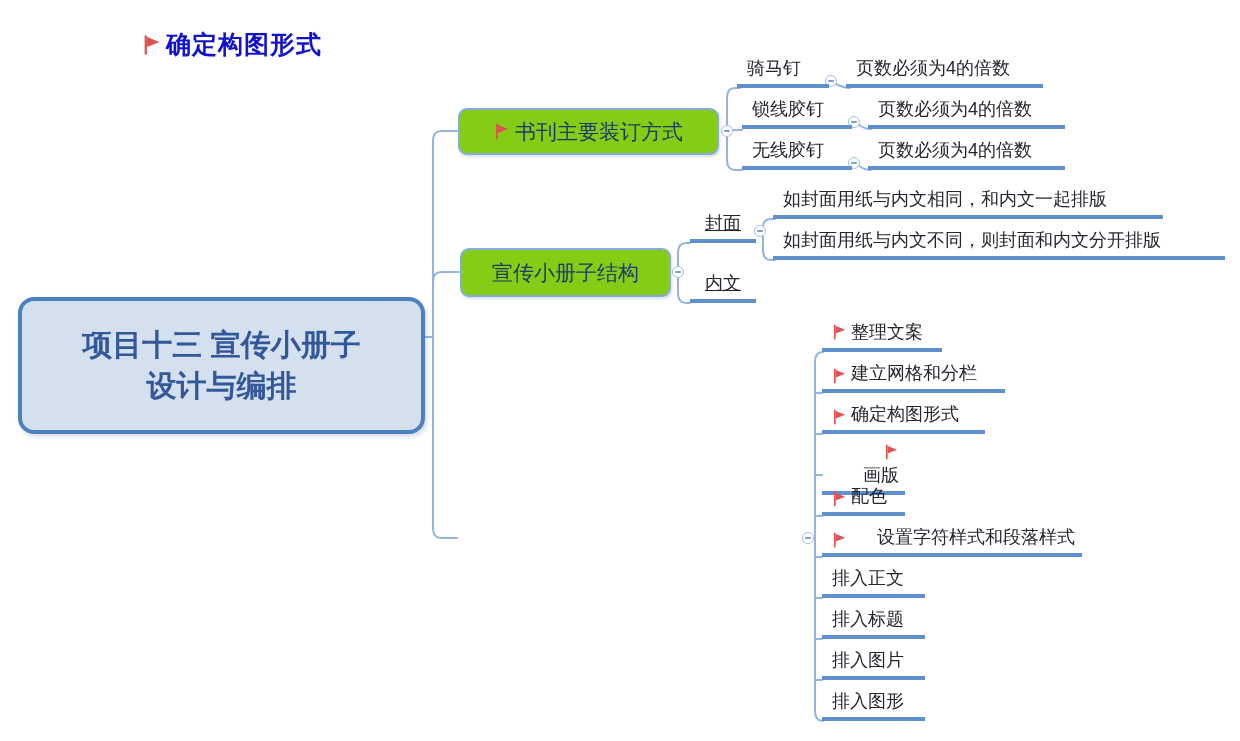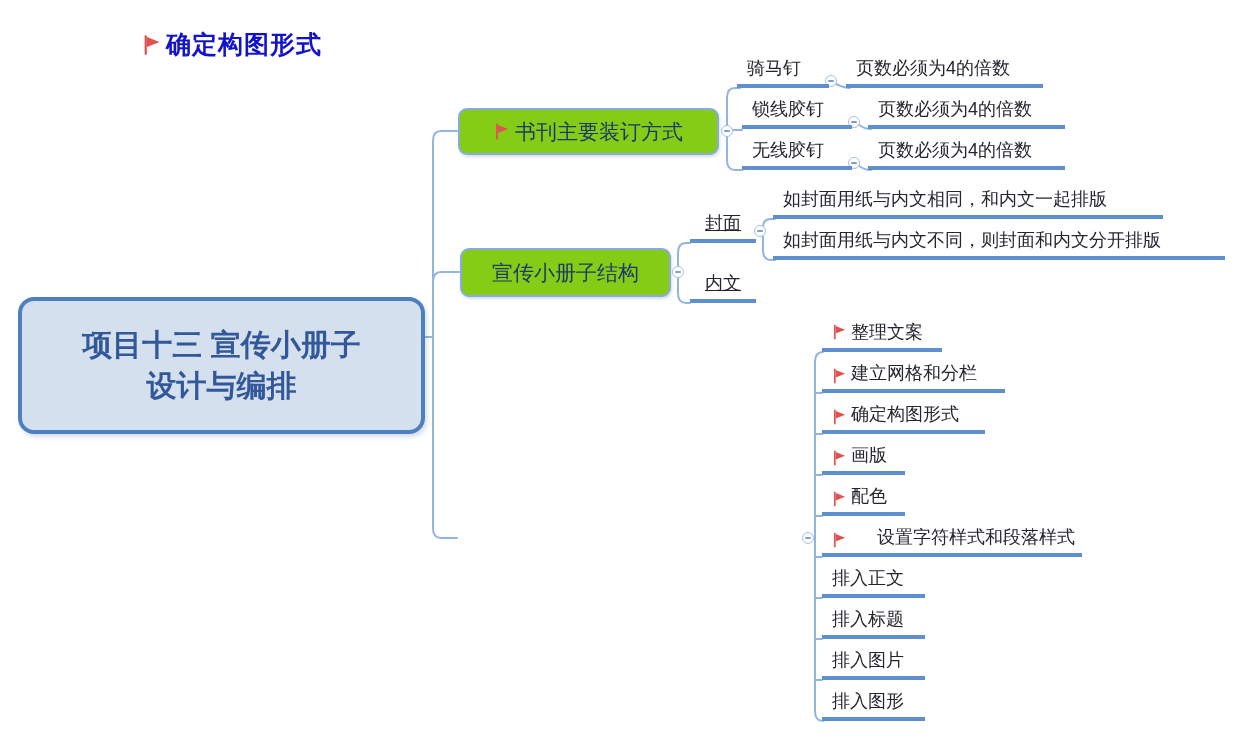--- a/index.html
+++ b/index.html
@@ -177,21 +177,21 @@
       </svg>
     <span>建立网格和分栏</span>
     </div>
   <div class="leaf" style="left:822px;top:403px;width:163px;">
     <svg class="flag" width="15" height="16" viewBox="0 0 16 16">
         <path d="M3 1 v14" stroke="#e05252" stroke-width="1.8" stroke-linecap="round"></path>
         <path d="M4 1.5 L14 5.5 L4 9.5 Z" fill="#e05252"></path>
       </svg>
     <span>确定构图形式</span>
     </div>
-  <div class="leaf" style="left:822px;top:444px;width:83px;">
+  <div class="leaf" style="left:822px;top:444px;width:83px;flex-direction:column;">
     <svg class="flag" width="15" height="16" viewBox="0 0 16 16">
         <path d="M3 1 v14" stroke="#e05252" stroke-width="1.8" stroke-linecap="round"></path>
         <path d="M4 1.5 L14 5.5 L4 9.5 Z" fill="#e05252"></path>
       </svg>
     <span>画版</span>
     </div>
   <div class="leaf" style="left:822px;top:485px;width:83px;">
     <svg class="flag" width="15" height="16" viewBox="0 0 16 16">
         <path d="M3 1 v14" stroke="#e05252" stroke-width="1.8" stroke-linecap="round"></path>
         <path d="M4 1.5 L14 5.5 L4 9.5 Z" fill="#e05252"></path>

